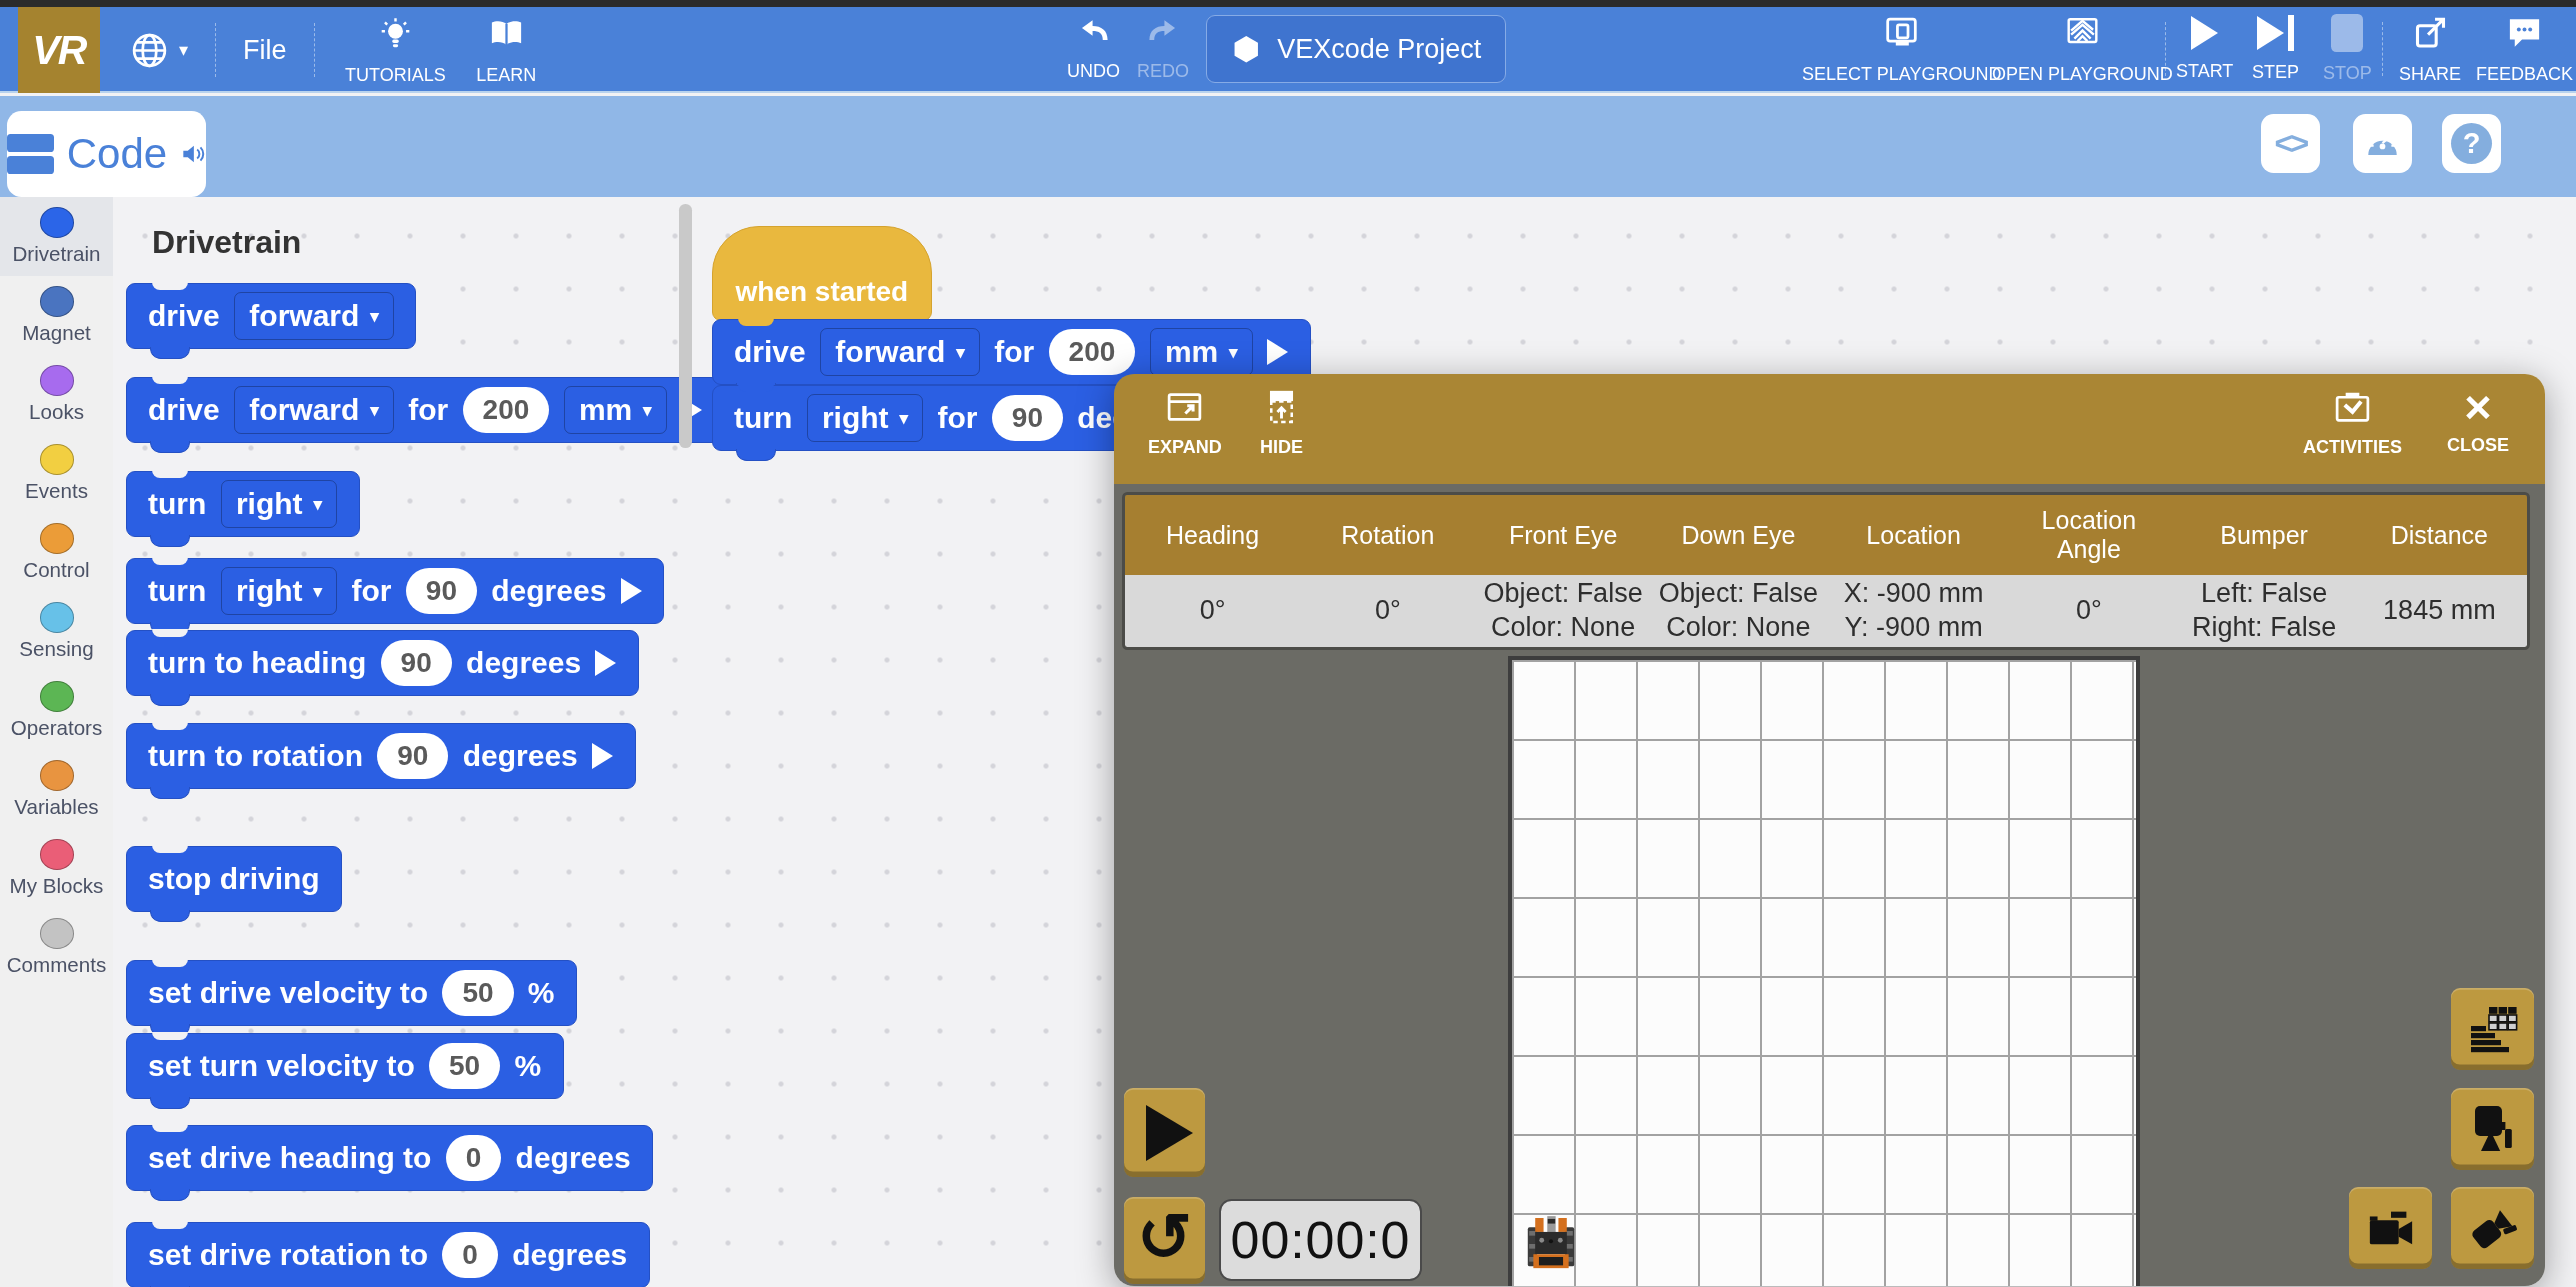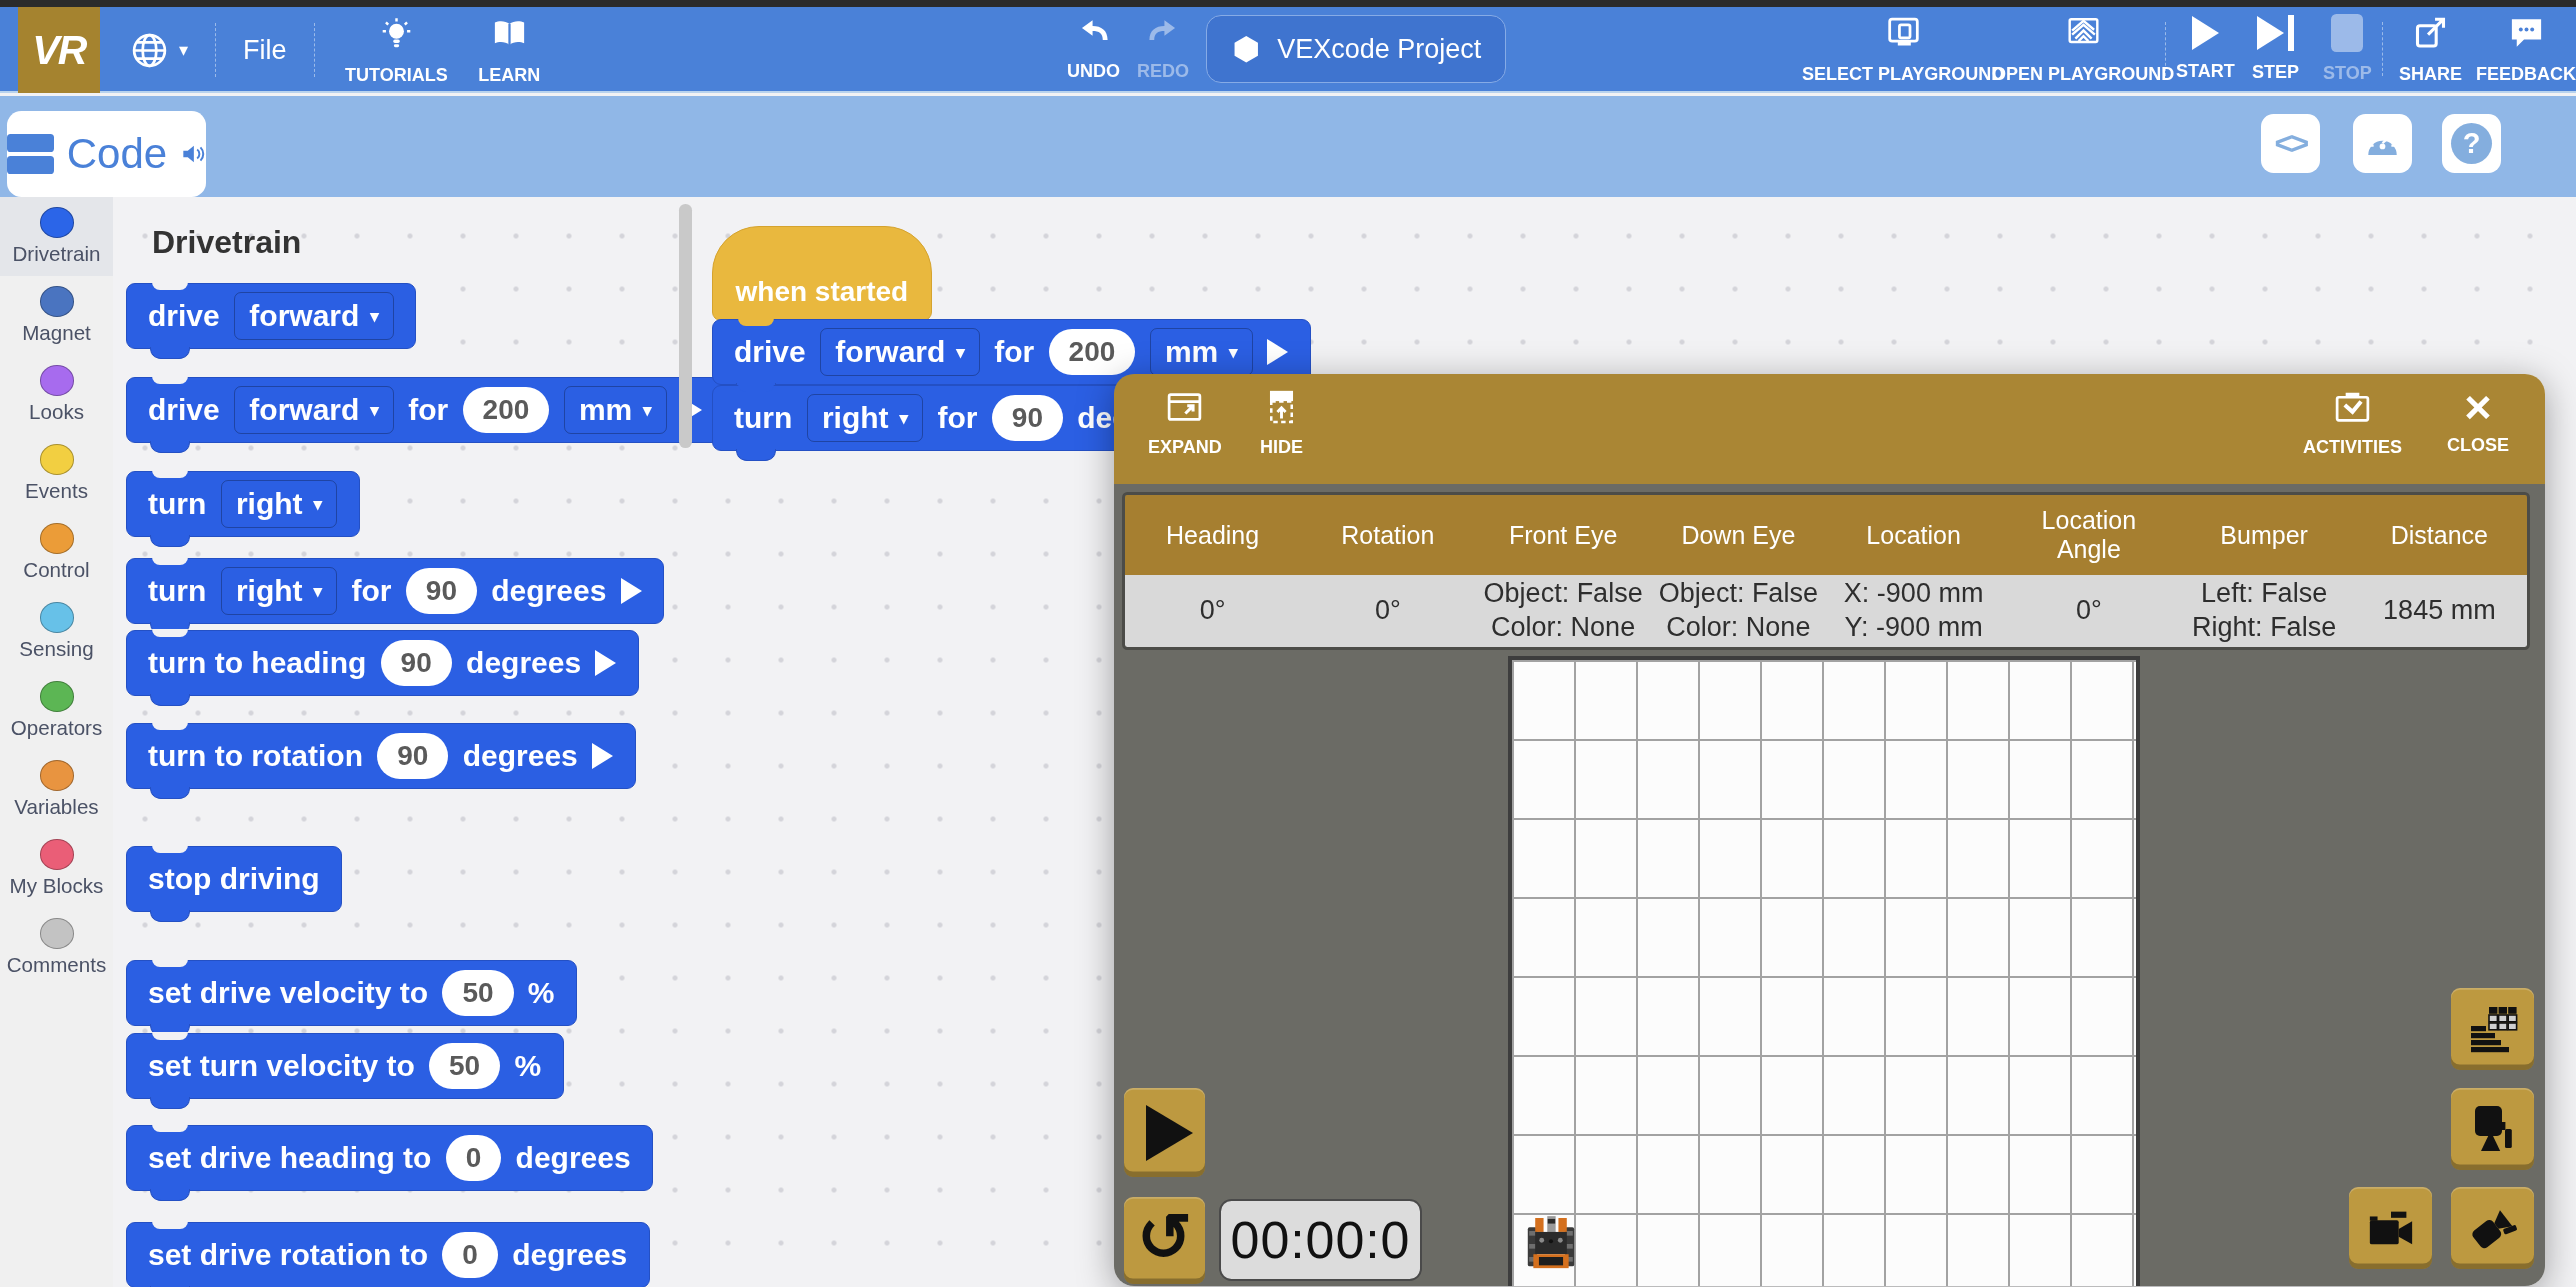--- a/index.html
+++ b/index.html
@@ -10,24 +10,24 @@
   #topstrip{position:absolute;left:0;top:0;width:100%;height:7.2px;background:#2b2b2b;}
   #topbar{position:absolute;left:0;top:7.2px;width:100%;height:86px;background:#4a81d8;border-bottom:2.7px solid #b9d3ee;}
   .tb-left{position:absolute;left:0;top:0;height:86px;display:flex;align-items:center;}
   .vr-logo{width:82px;height:86px;background:#a5832f;color:#fff;display:flex;align-items:center;justify-content:center;
            font-size:41px;font-weight:bold;font-style:italic;letter-spacing:-1.8px;margin-left:18px;}
   .tb-globe{display:flex;align-items:center;gap:9px;margin-left:29px;color:#fff;cursor:pointer;}
   .caret{font-size:18px;color:#fff;}
   .vsep{height:54px;border-left:1.8px dashed rgba(255,255,255,.45);margin-left:27px;}
   .tb-file{margin-left:27px;color:#fff;font-size:27px;cursor:pointer;}
   .tb-btn{display:flex;flex-direction:column;align-items:center;justify-content:center;gap:11px;color:#fff;
-          font-size:18px;font-weight:bold;cursor:pointer;margin-left:30.5px;white-space:nowrap;}
+          font-size:18px;font-weight:normal;cursor:pointer;margin-left:30.5px;white-space:nowrap;}
   .tb-abs{position:absolute;top:50%;transform:translateY(-50%);}
   .dim{opacity:.45;}
-  .proj-btn{left:1206px;width:300px;height:68px;background:#3f74cf;border:1.8px solid #86abe6;border-radius:15px;
+  .proj-btn{left:1206px;width:300px;height:68px;background:#3f74cf;border:1.8px solid #86abe6;border-radius:9px;
             display:flex;align-items:center;justify-content:center;gap:16px;color:#fff;font-size:27px;cursor:pointer;}
   .play-tri{width:0;height:0;border-left:27px solid #fff;border-top:17px solid transparent;border-bottom:17px solid transparent;}
   .step-ico{display:flex;align-items:center;gap:3.6px;}
   .step-bar{width:6.3px;height:36px;background:#fff;}
   .stop-sq{width:32px;height:38px;background:#fff;border-radius:5.4px;}
 
   
   #codebar{position:absolute;left:0;top:96px;width:100%;height:101px;background:#90b7e7;}
   #codetab{position:absolute;left:7.2px;top:15.2px;width:199px;height:86px;background:#fff;border-radius:14.3px;
            display:flex;align-items:center;justify-content:center;gap:12.5px;cursor:pointer;}

